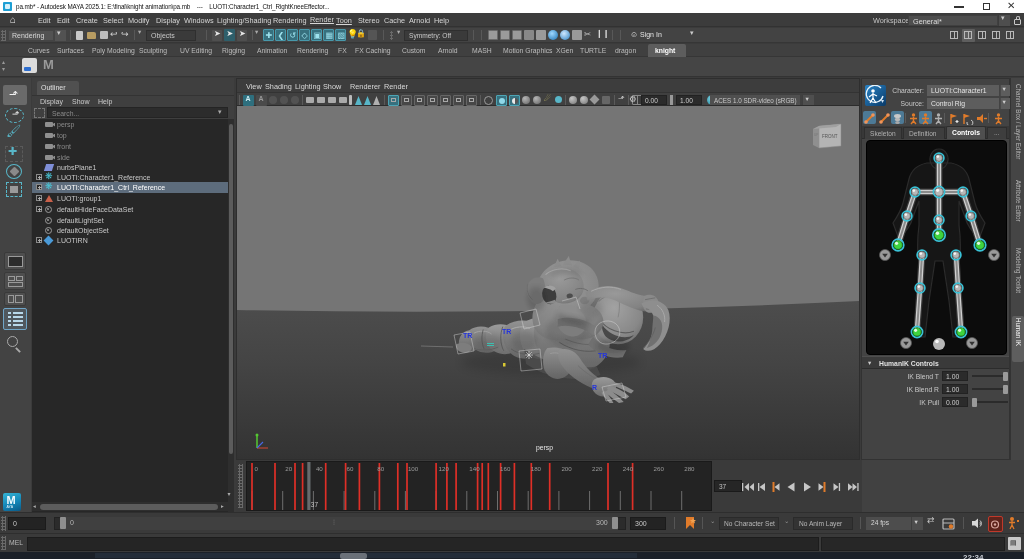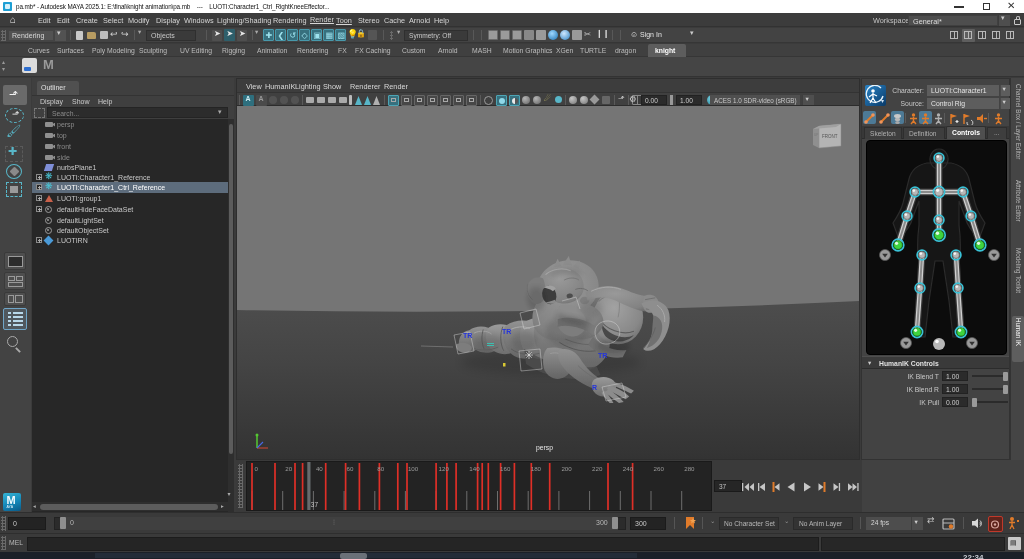--- a/index.html
+++ b/index.html
@@ -279,21 +279,21 @@
     <div class="ab" style="left:196px;top:41px;width:6px;height:424px;background:#2e2e2e;"></div>
     <div class="ab" style="left:197px;top:46px;width:4px;height:330px;background:#5c5c5c;border-radius:2px;"></div>
     <div class="txt" style="left:195.5px;top:412px;font-size:6px;color:#aaa;">▾</div>
     <div class="ab" style="left:0px;top:424px;width:196px;height:9px;background:#2e2e2e;"></div>
     <div class="txt" style="left:1px;top:424.5px;font-size:5.5px;color:#aaa;">◂</div>
     <div class="txt" style="left:189px;top:424.5px;font-size:5.5px;color:#aaa;">▸</div>
     <div class="ab" style="left:8px;top:425.5px;width:178px;height:6px;background:#5c5c5c;border-radius:3px;"></div>
   </div>
 <div class="ab" style="left:236px;top:78px;width:624px;height:382px;background:#3d3d3d;border:1px solid #2e2e2e;">
     <div class="txt" style="left:9px;top:2.5px;font-size:7.3px;color:#d8d8d8;">View</div>
-    <div class="txt" style="left:28px;top:2.5px;font-size:7.3px;color:#d8d8d8;">HumanIK</div>
+    <div class="txt" style="left:28px;top:2.5px;font-size:7.3px;color:#d8d8d8;">Shading</div>
     <div class="txt" style="left:58px;top:2.5px;font-size:7.3px;color:#d8d8d8;">Lighting</div>
     <div class="txt" style="left:86px;top:2.5px;font-size:7.3px;color:#d8d8d8;">Show</div>
     <div class="txt" style="left:113px;top:2.5px;font-size:7.3px;color:#d8d8d8;">Renderer</div>
     <div class="txt" style="left:147px;top:2.5px;font-size:7.3px;color:#d8d8d8;">Render</div>
     <div class="ab" style="left:0px;top:13px;width:622px;height:14px;background:#404040;border-top:1px solid #333;border-bottom:1px solid #2c2c2c;">
       <div class="ab" style="left:2px;top:2px;width:1px;height:10px;background:#5a5a5a;"></div>
       <div class="ab" style="left:6px;top:1.5px;width:11px;height:11px;background:#2e6f7e;border-radius:1px;">
         <div class="txt" style="left:2.5px;top:0.5px;font-size:7px;color:#cfeef5;font-weight:bold;">A</div>
       </div>
       <div class="ab" style="left:19px;top:1.5px;width:11px;height:11px;background:#4a4a4a;border-radius:1px;">

